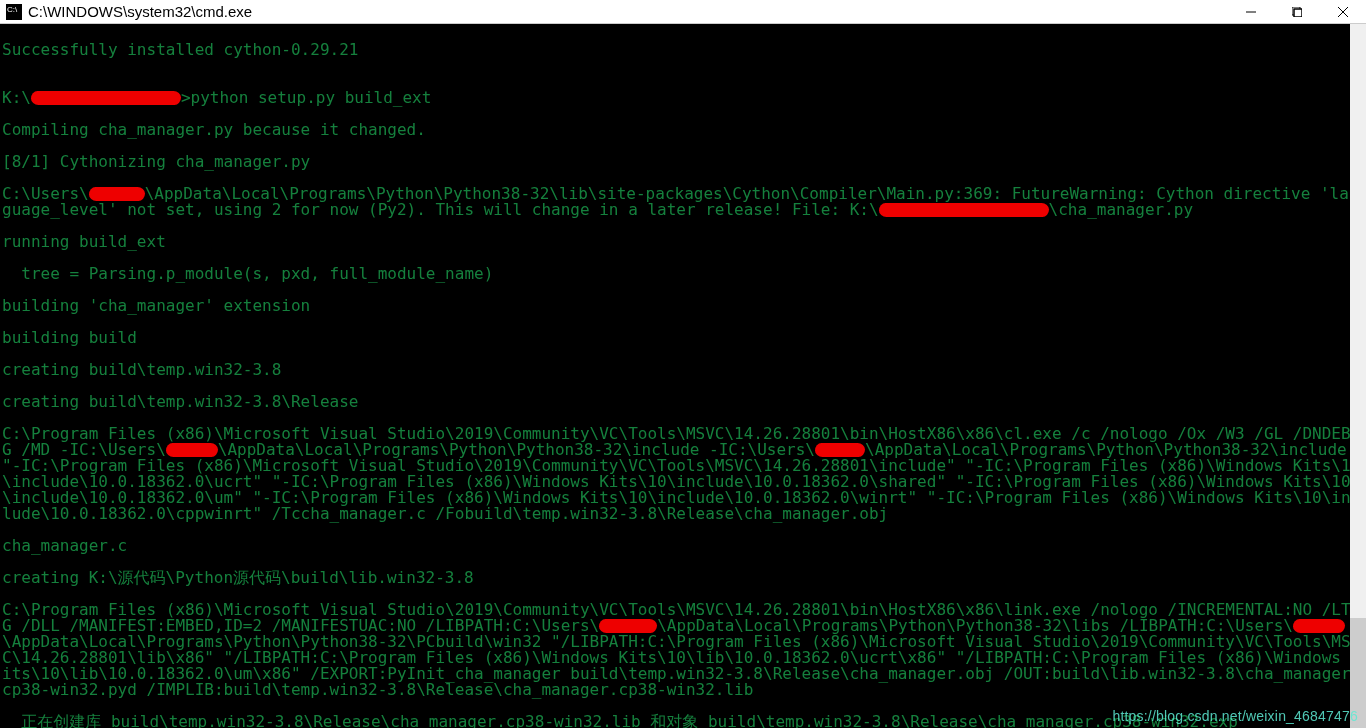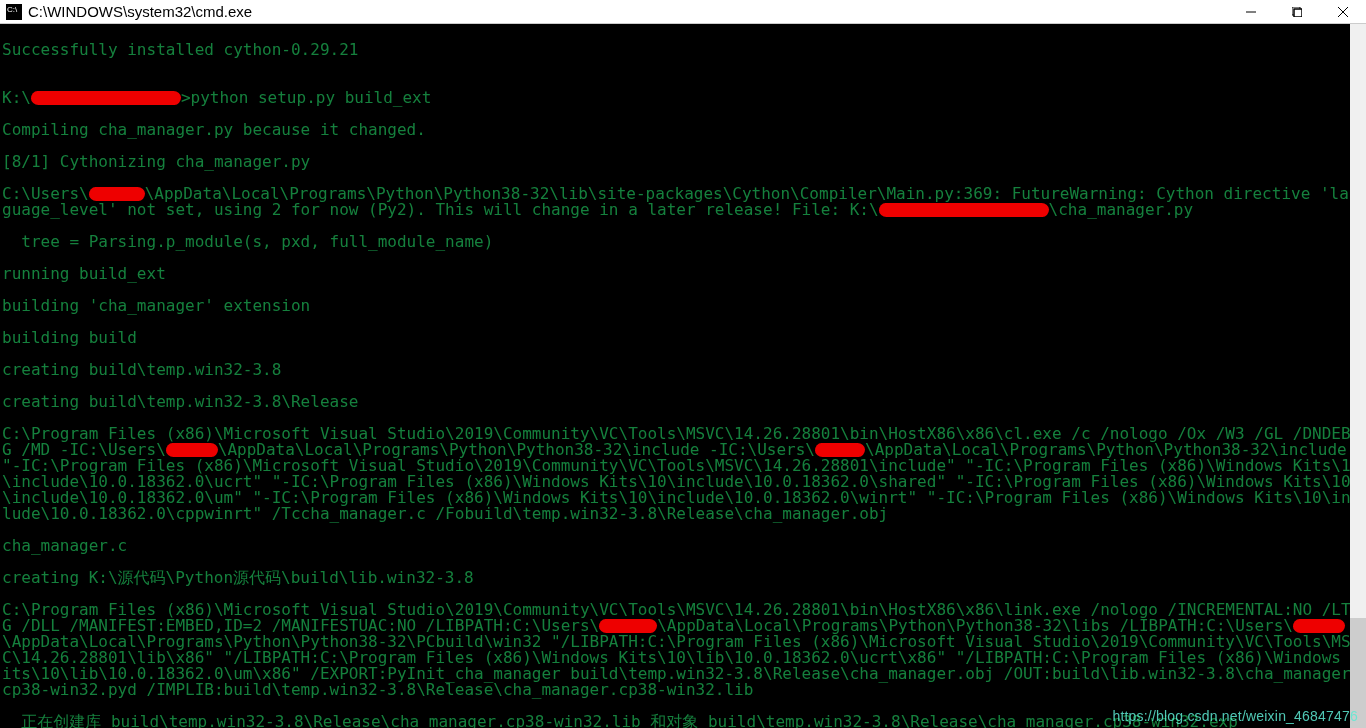--- a/index.html
+++ b/index.html
@@ -55,22 +55,22 @@
     </span>
   </div>
 
   <div class="terminal">
 <div class="line">Successfully installed cython-0.29.21</div>
 <div class="line"></div>
 <div class="line"><span>K:\</span><span class="redact r1"></span><span>&gt;python setup.py build_ext</span></div>
 <div class="line">Compiling cha_manager.py because it changed.</div>
 <div class="line">[8/1] Cythonizing cha_manager.py</div>
 <div class="line"><span>C:\Users\</span><span class="redact r2"></span><span>\AppData\Local\Programs\Python\Python38-32\lib\site-packages\Cython\Compiler\Main.py:369: FutureWarning: Cython directive 'language_level' not set, using 2 for now (Py2). This will change in a later release! File: K:\</span><span class="redact r3"></span><span>\cha_manager.py</span></div>
+<div class="line">running build_ext</div>
 <div class="line">  tree = Parsing.p_module(s, pxd, full_module_name)</div>
-<div class="line">running build_ext</div>
 <div class="line">building 'cha_manager' extension</div>
 <div class="line">building build</div>
 <div class="line">creating build\temp.win32-3.8</div>
 <div class="line">creating build\temp.win32-3.8\Release</div>
 <div class="line"><span>C:\Program Files (x86)\Microsoft Visual Studio\2019\Community\VC\Tools\MSVC\14.26.28801\bin\HostX86\x86\cl.exe /c /nologo /Ox /W3 /GL /DNDEBUG /MD -IC:\Users\</span><span class="redact r4"></span><span>\AppData\Local\Programs\Python\Python38-32\include -IC:\Users\</span><span class="redact r5"></span><span>\AppData\Local\Programs\Python\Python38-32\include "-IC:\Program Files (x86)\Microsoft Visual Studio\2019\Community\VC\Tools\MSVC\14.26.28801\include" "-IC:\Program Files (x86)\Windows Kits\10\include\10.0.18362.0\ucrt" "-IC:\Program Files (x86)\Windows Kits\10\include\10.0.18362.0\shared" "-IC:\Program Files (x86)\Windows Kits\10\include\10.0.18362.0\um" "-IC:\Program Files (x86)\Windows Kits\10\include\10.0.18362.0\winrt" "-IC:\Program Files (x86)\Windows Kits\10\include\10.0.18362.0\cppwinrt" /Tccha_manager.c /Fobuild\temp.win32-3.8\Release\cha_manager.obj</span></div>
 <div class="line">cha_manager.c</div>
 <div class="line">creating K:\源代码\Python源代码\build\lib.win32-3.8</div>
 <div class="line"><span>C:\Program Files (x86)\Microsoft Visual Studio\2019\Community\VC\Tools\MSVC\14.26.28801\bin\HostX86\x86\link.exe /nologo /INCREMENTAL:NO /LTCG /DLL /MANIFEST:EMBED,ID=2 /MANIFESTUAC:NO /LIBPATH:C:\Users\</span><span class="redact r7"></span><span>\AppData\Local\Programs\Python\Python38-32\libs /LIBPATH:C:\Users\</span><span class="redact r8"></span><span>\AppData\Local\Programs\Python\Python38-32\PCbuild\win32 "/LIBPATH:C:\Program Files (x86)\Microsoft Visual Studio\2019\Community\VC\Tools\MSVC\14.26.28801\lib\x86" "/LIBPATH:C:\Program Files (x86)\Windows Kits\10\lib\10.0.18362.0\ucrt\x86" "/LIBPATH:C:\Program Files (x86)\Windows Kits\10\lib\10.0.18362.0\um\x86" /EXPORT:PyInit_cha_manager build\temp.win32-3.8\Release\cha_manager.obj /OUT:build\lib.win32-3.8\cha_manager.cp38-win32.pyd /IMPLIB:build\temp.win32-3.8\Release\cha_manager.cp38-win32.lib</span></div>
 <div class="line">  正在创建库 build\temp.win32-3.8\Release\cha_manager.cp38-win32.lib 和对象 build\temp.win32-3.8\Release\cha_manager.cp38-win32.exp</div>
 

